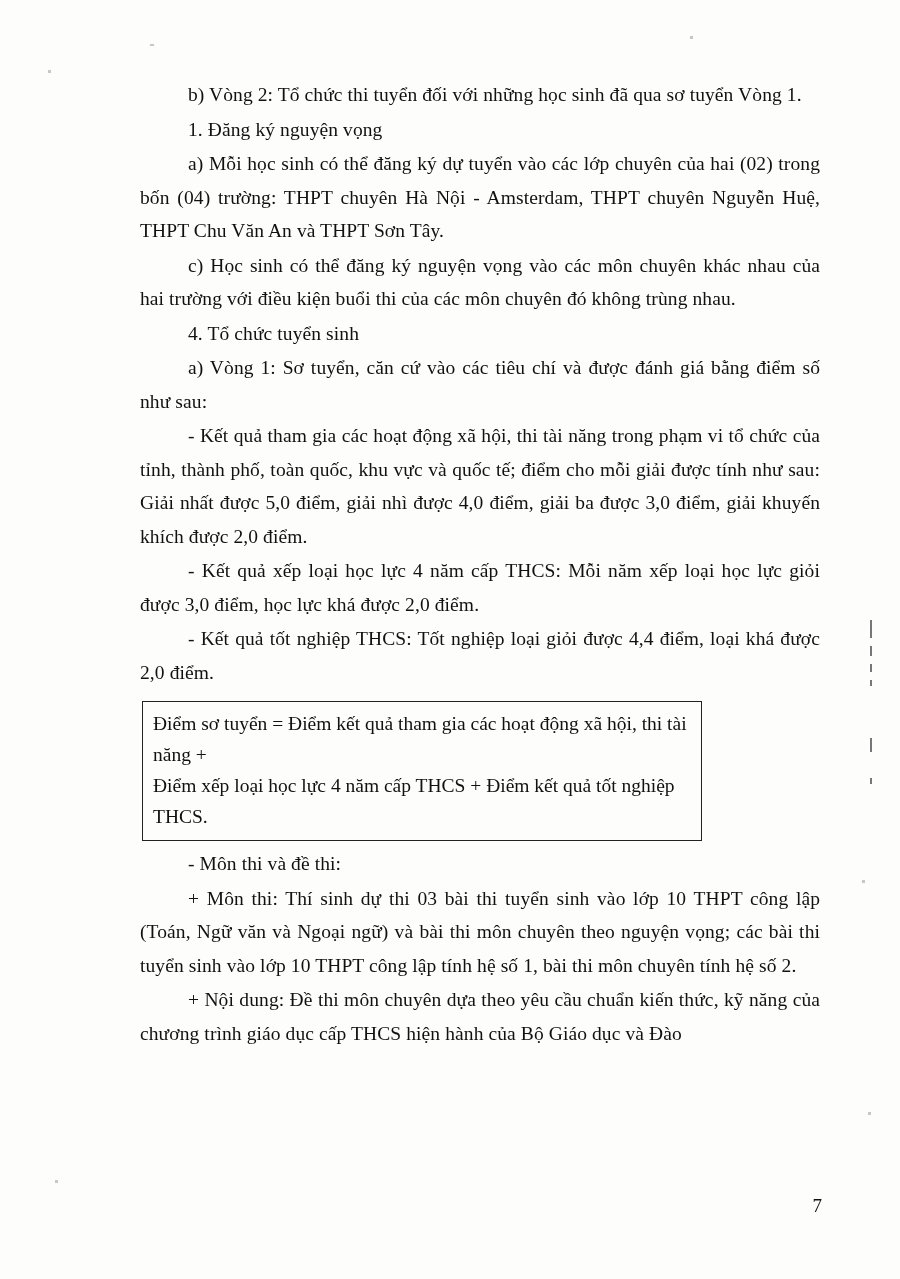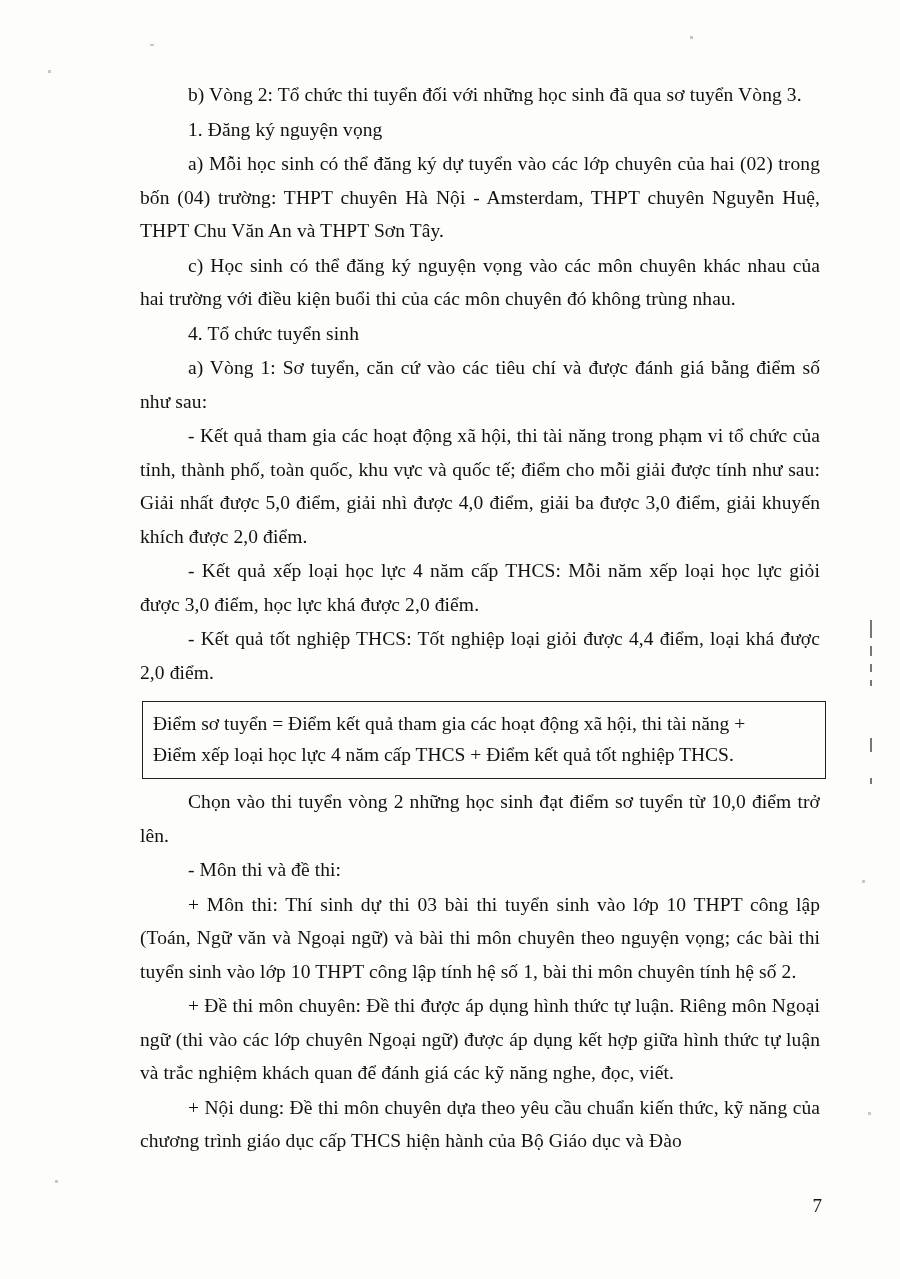--- a/index.html
+++ b/index.html
@@ -35,21 +35,21 @@
     text-indent: 48px;
     letter-spacing: 0.1px;
   }
   .boxwrap {
     margin: 12px 0 6px 0;
     padding-left: 2px;
   }
   .formula-box {
     border: 1.4px solid #222;
     padding: 6px 10px 8px 10px;
-    width: 684px;
+    width: 560px;
     box-sizing: border-box;
     font-size: 19.5px;
     line-height: 31px;
     text-align: center;
   }
   .formula-box .l1 { display: block; text-align: left; }
   .formula-box .l2 { display: block; text-align: left; }
   .page-number {
     position: absolute;
     right: 78px;
@@ -92,39 +92,37 @@
     <i style="left:4px;top:0px;height:18px;"></i>
     <i style="left:4px;top:26px;height:10px;"></i>
     <i style="left:4px;top:44px;height:8px;"></i>
     <i style="left:4px;top:60px;height:6px;"></i>
     <i style="left:4px;top:118px;height:14px;"></i>
     <i style="left:4px;top:158px;height:6px;"></i>
   </div>
 
   <div class="content">
 
-    <p class="para">b) Vòng 2: Tổ chức thi tuyển đối với những học sinh đã qua sơ tuyển Vòng 3.</p>
+    <p class="para">b) Vòng 2: Tổ chức thi tuyển đối với những học sinh đã qua sơ tuyển Vòng 1.</p>
     <p class="para">1. Đăng ký nguyện vọng</p>
     <p class="para">a) Mỗi học sinh có thể đăng ký dự tuyển vào các lớp chuyên của hai (02) trong bốn (04) trường: THPT chuyên Hà Nội - Amsterdam, THPT chuyên Nguyễn Huệ, THPT Chu Văn An và THPT Sơn Tây.</p>
     <p class="para">c) Học sinh có thể đăng ký nguyện vọng vào các môn chuyên khác nhau của hai trường với điều kiện buổi thi của các môn chuyên đó không trùng nhau.</p>
     <p class="para">4. Tổ chức tuyển sinh</p>
     <p class="para">a) Vòng 1: Sơ tuyển, căn cứ vào các tiêu chí và được đánh giá bằng điểm số như sau:</p>
     <p class="para">- Kết quả tham gia các hoạt động xã hội, thi tài năng trong phạm vi tổ chức của tỉnh, thành phố, toàn quốc, khu vực và quốc tế; điểm cho mỗi giải được tính như sau: Giải nhất được 5,0 điểm, giải nhì được 4,0 điểm, giải ba được 3,0 điểm, giải khuyến khích được 2,0 điểm.</p>
     <p class="para">- Kết quả xếp loại học lực 4 năm cấp THCS: Mỗi năm xếp loại học lực giỏi được 3,0 điểm, học lực khá được 2,0 điểm.</p>
     <p class="para">- Kết quả tốt nghiệp THCS: Tốt nghiệp loại giỏi được 4,4 điểm, loại khá được 2,0 điểm.</p>
 
     <div class="boxwrap">
       <div class="formula-box">
         <span class="l1">Điểm sơ tuyển = Điểm kết quả tham gia các hoạt động xã hội, thi tài năng +</span>
         <span class="l2">Điểm xếp loại học lực 4 năm cấp THCS + Điểm kết quả tốt nghiệp THCS.</span>
       </div>
     </div>
 
-    <p class="para">Chọn vào thi tuyển vòng 2 những học sinh đạt điểm sơ tuyển từ 10,0 điểm trở lên.</p>
     <p class="para">- Môn thi và đề thi:</p>
     <p class="para">+ Môn thi: Thí sinh dự thi 03 bài thi tuyển sinh vào lớp 10 THPT công lập (Toán, Ngữ văn và Ngoại ngữ) và bài thi môn chuyên theo nguyện vọng; các bài thi tuyển sinh vào lớp 10 THPT công lập tính hệ số 1, bài thi môn chuyên tính hệ số 2.</p>
-    <p class="para">+ Đề thi môn chuyên: Đề thi được áp dụng hình thức tự luận. Riêng môn Ngoại ngữ (thi vào các lớp chuyên Ngoại ngữ) được áp dụng kết hợp giữa hình thức tự luận và trắc nghiệm khách quan để đánh giá các kỹ năng nghe, đọc, viết.</p>
     <p class="para">+ Nội dung: Đề thi môn chuyên dựa theo yêu cầu chuẩn kiến thức, kỹ năng của chương trình giáo dục cấp THCS hiện hành của Bộ Giáo dục và Đào</p>
 
   </div>
 
   <div class="page-number">7</div>
 </div>
 
 </body></html>

